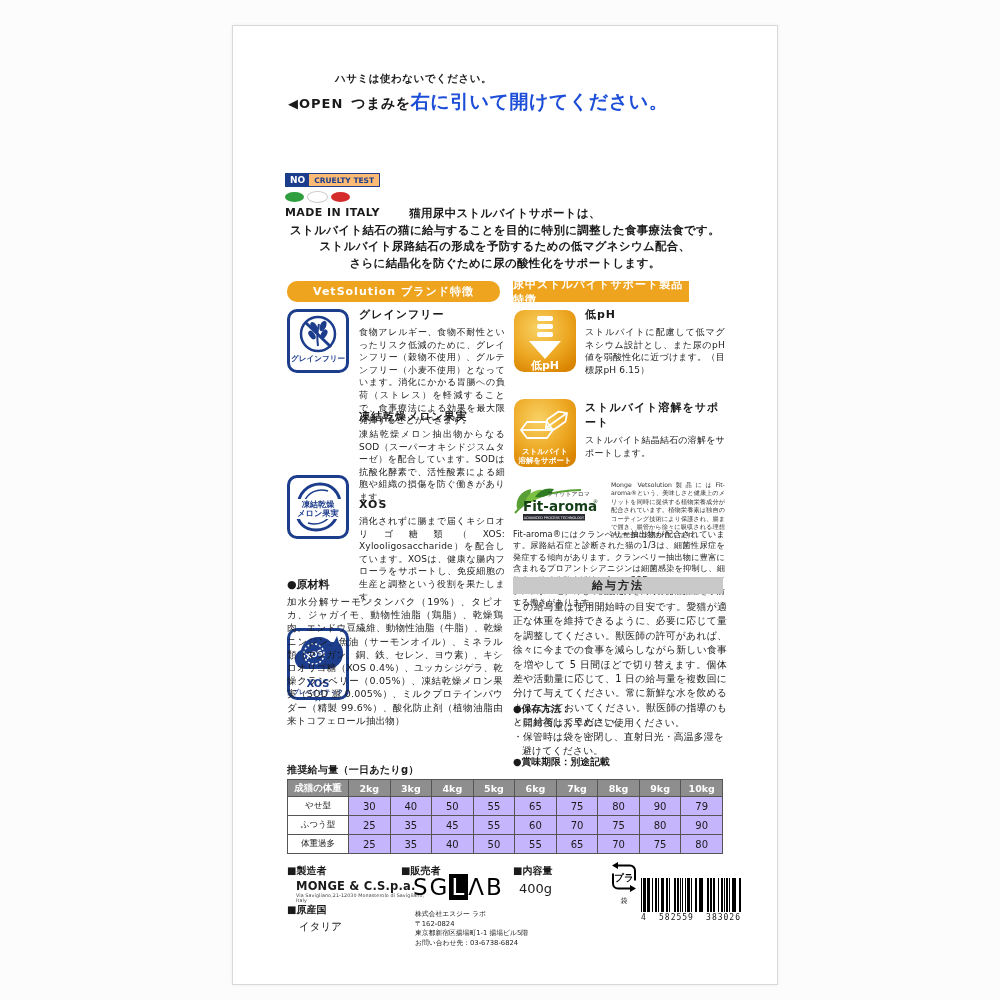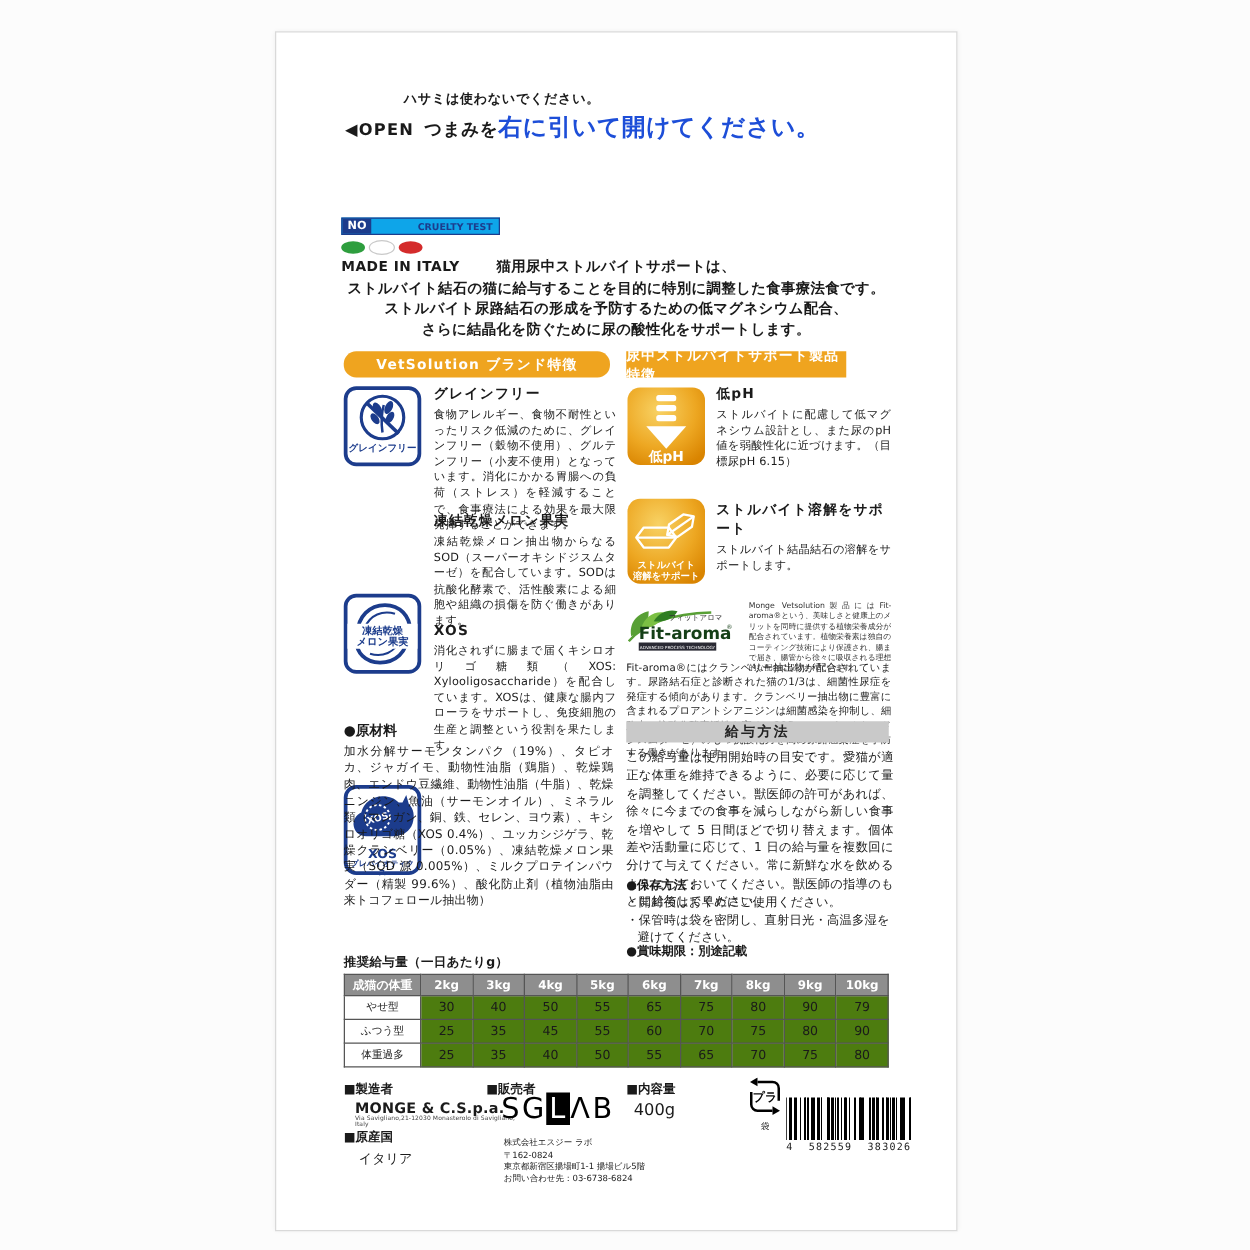--- a/index.html
+++ b/index.html
@@ -2,34 +2,34 @@
 <html><head>
 <meta charset="utf-8">
 <style>
   html,body{margin:0;padding:0;}
   body{
     width:1000px;height:1000px;position:relative;background:#fcfcfc;
     font-family:"DejaVu Sans","Liberation Sans",sans-serif;color:#1a1a1a;
     -webkit-font-smoothing:antialiased;
   }
   .package{
-    position:absolute;left:220px;top:25px;width:544px;height:958px;
+    position:absolute;left:232px;top:25px;width:544px;height:958px;
     background:#ffffff;border:1px solid #d9d9d9;box-shadow:0 0 4px rgba(0,0,0,.06);
   }
   .abs{position:absolute;}
 
   
   .open-line1{font-size:10.5px;font-weight:bold;margin-left:47px;letter-spacing:.5px;}
   .open-line2{margin-top:3px;white-space:nowrap;}
   .open-arrow{font-size:13px;font-weight:bold;letter-spacing:1px;margin-right:8px;}
   .open-black{font-size:14px;font-weight:bold;letter-spacing:.5px;}
   .open-red{font-size:19px;font-weight:bold;color:#1d4ed8;letter-spacing:.5px;}
 
   
-  .nct{display:inline-flex;border:1px solid #1c3c8c;align-items:center;background:#0ea5e9;gap:32px;}
+  .nct{display:inline-flex;border:1px solid #1c3c8c;align-items:center;background:#fdba74;}
   .nct-no{background:#1c3c8c;color:#fff;font-weight:bold;font-size:9px;padding:1px 4px;}
   .nct-text{color:#1c3c8c;font-size:7.5px;font-weight:bold;padding:2px 5px 1px;}
   .flag-ovals{margin-top:4px;display:flex;gap:3px;align-items:center;}
   .oval{width:19px;height:10px;border-radius:50%;}
   .oval.green{background:#2e9e3e;}
   .oval.white{background:#fff;border:1px solid #c9c9c9;}
   .oval.red{background:#d42b2b;}
   .miy{margin-top:3px;font-size:11px;font-weight:bold;letter-spacing:.4px;}
 
   
@@ -59,21 +59,21 @@
   .fit-side{font-size:6.2px;line-height:8.4px;text-align:justify;color:#333;}
   .fit-body{font-size:8.2px;line-height:11.4px;text-align:justify;letter-spacing:.1px;}
 
   
   .tbl-title{font-size:10px;font-weight:bold;letter-spacing:.3px;}
   table.feed{border-collapse:collapse;width:436px;table-layout:fixed;border-radius:27px;}
   table.feed th,table.feed td{border:1px solid #555;text-align:center;padding:0;}
   table.feed thead th{background:#8e8e8e;color:#fff;font-size:9.5px;font-weight:bold;height:16px;}
   table.feed thead th:first-child{width:60px;}
   table.feed tbody th{font-size:8.5px;font-weight:normal;height:18px;background:#fff;}
-  table.feed tbody td{font-size:10px;height:18px;background:#4d7c0f;}
+  table.feed tbody td{font-size:10px;height:18px;background:#c4b5fd;}
 
   
   .foot-label{font-size:10px;font-weight:bold;}
   .monge-name{font-size:11.5px;font-weight:bold;letter-spacing:.2px;}
   .monge-addr{font-size:4.8px;color:#444;letter-spacing:.1px;}
   .origin-val{font-size:10.5px;margin-left:12px;margin-top:4px;}
   .sglab{font-size:23px;letter-spacing:2px;color:#000;white-space:nowrap;}
   .sglab .lbox{background:#000;color:#fff;padding:0 2px;}
   .seller-details{font-size:6.8px;line-height:9.6px;color:#222;}
   .content-val{font-size:13px;margin-left:4px;margin-top:3px;}

